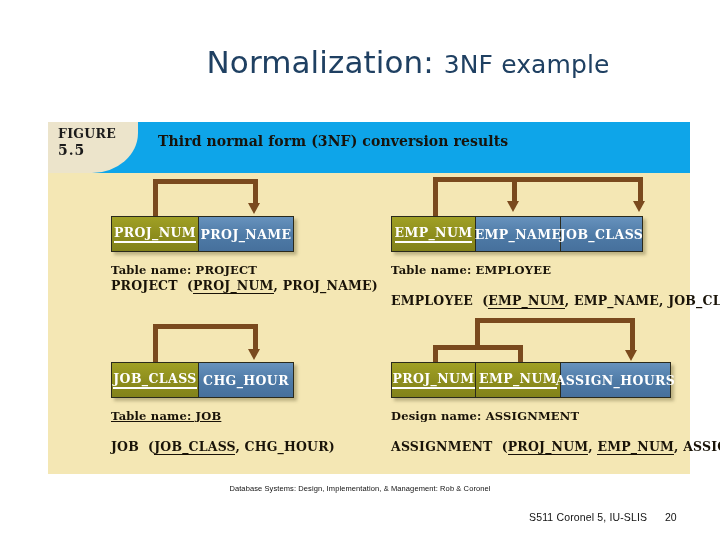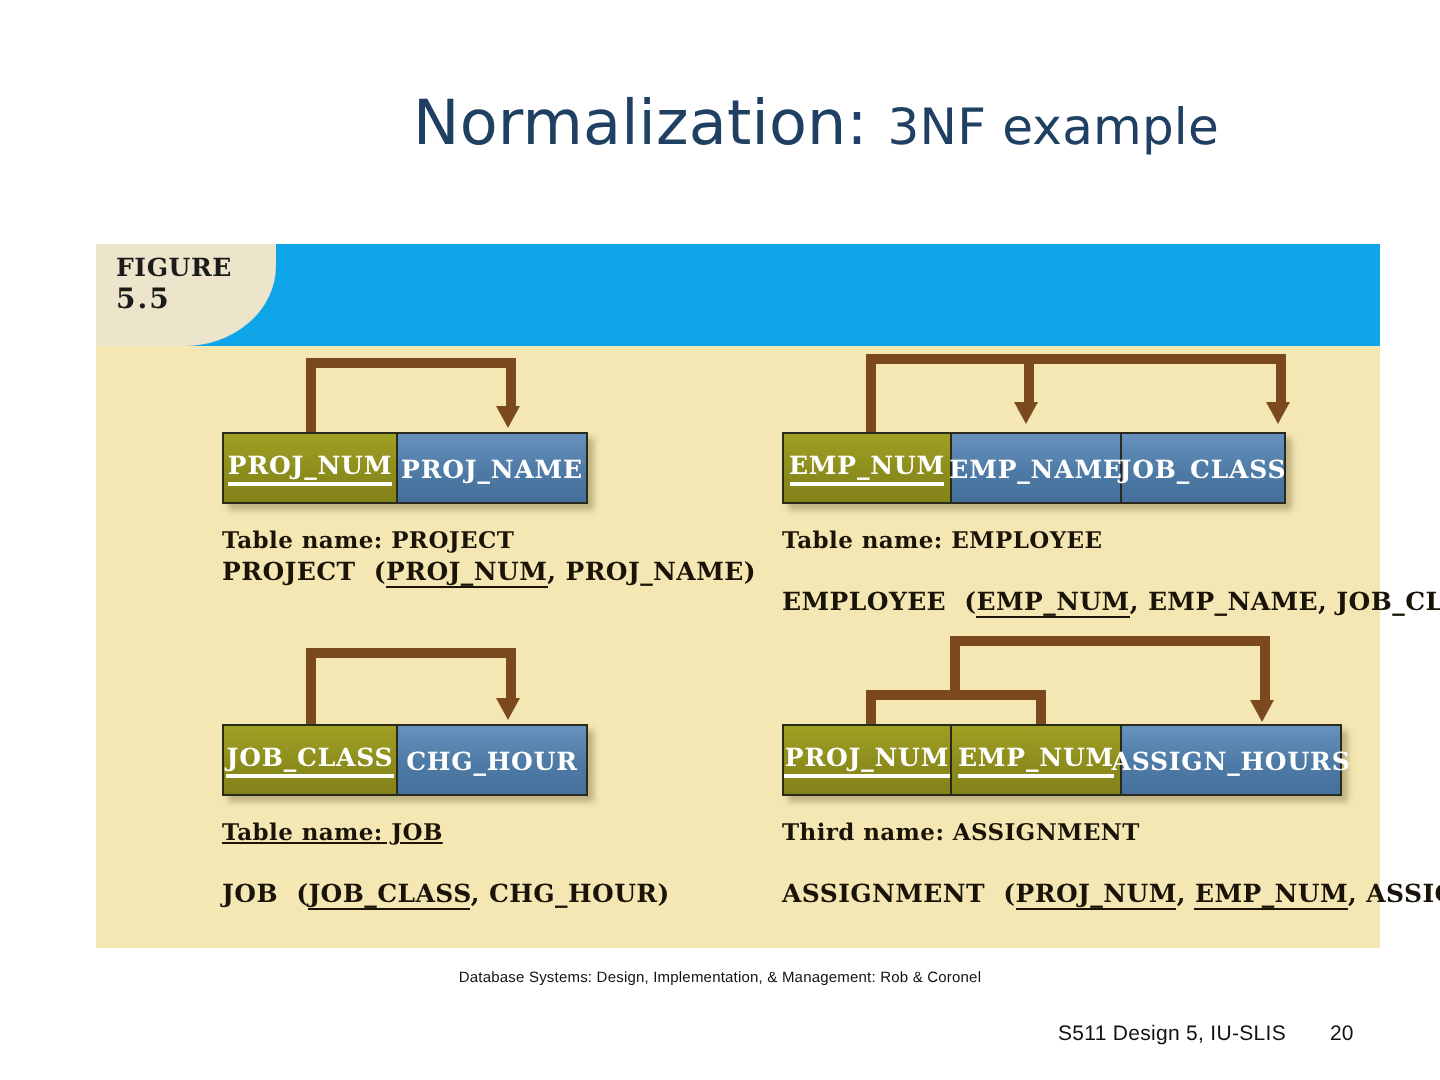--- a/index.html
+++ b/index.html
@@ -209,20 +209,21 @@
 </div>
 
 <div class="figure">
 
   <div class="fig-header">
     <div class="fig-header-tab"></div>
     <div class="fig-label">
       <div>FIGURE</div>
       <div class="fig-num">5.5</div>
     </div>
+    <div class="fig-caption">Third normal form (3NF) conversion results</div>
   </div>
 
   <div class="tbl-group">
 
     <div class="conn">
       <div class="seg" style="left:105px; top:57px; width:5px; height:39px;"></div>
       <div class="seg" style="left:105px; top:57px; width:105px; height:5px;"></div>
       <div class="seg" style="left:205px; top:57px; width:5px; height:25px;"></div>
       <div class="arrow" style="left:200px; top:81px;"></div>
     </div>
@@ -322,27 +323,27 @@
         <span class="u">PROJ_NUM</span>
       </div>
       <div class="cell key" style="width:85px;">
         <span class="u">EMP_NUM</span>
       </div>
       <div class="cell attr" style="width:110px;">
         <span>ASSIGN_HOURS</span>
       </div>
     </div>
 
-    <div class="tname" style="left:343px; top:287px;">Third name: ASSIGNMENT</div>
+    <div class="tname" style="left:343px; top:287px;">Design name: ASSIGNMENT</div>
 
     <div class="rel" style="left:343px; top:317px;">
       <span>ASSIGNMENT</span>&nbsp;
       (<span class="u">PROJ_NUM</span>,
       <span class="u">EMP_NUM</span>,
       <span>ASSIGN_HOURS</span>)
     </div>
   </div>
 
 </div>
 
 <div class="source-caption">Database Systems: Design, Implementation, &amp; Management: Rob &amp; Coronel</div>
-<div class="footer-session">S511 Design 5, IU-SLIS</div>
+<div class="footer-session">S511 Coronel 5, IU-SLIS</div>
 <div class="footer-page">20</div>
 
 </body></html>

